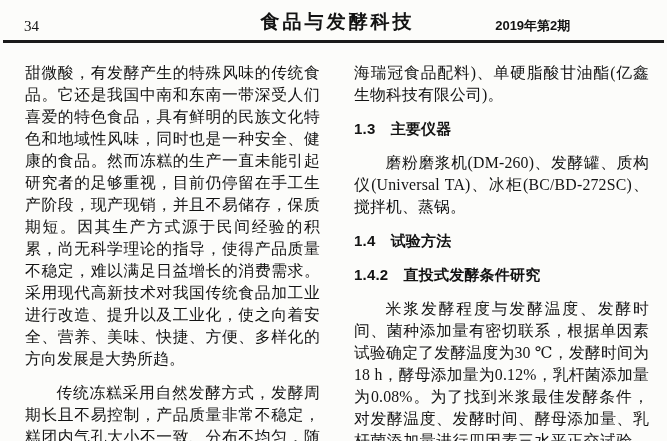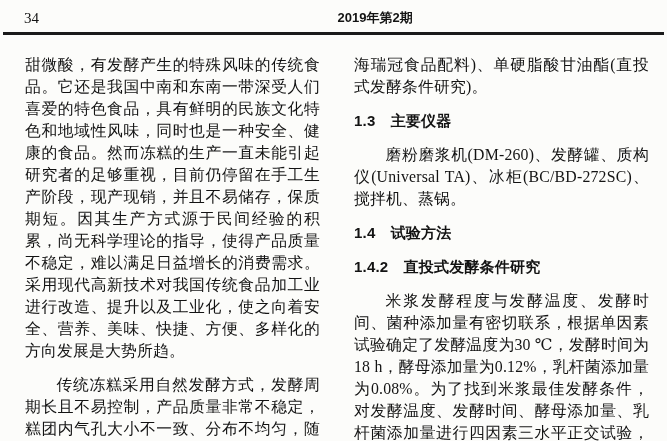--- a/index.html
+++ b/index.html
@@ -8,54 +8,55 @@
     overflow:hidden;color:#131313;position:relative;
     font-family:"Liberation Serif","DejaVu Serif",serif;
   }
   .hdr{
     display:flex;align-items:flex-end;
     padding:9px 16px 3px 18px;
   }
   .hdr-left{flex:1;font-size:15px;padding-left:6px;}
   .hdr-center{flex:0 0 auto;font-size:19px;font-weight:bold;letter-spacing:3px;
     font-family:"Liberation Sans","DejaVu Sans",sans-serif;}
-  .hdr-right{flex:1;text-align:left;font-size:13px;font-weight:bold;
+  .hdr-right{flex:1;text-align:center;font-size:13px;font-weight:bold;
     font-family:"Liberation Sans","DejaVu Sans",sans-serif;}
   .rule{height:3px;background:#1a1a1a;margin:2px 3px 0 3px;}
   .cols{display:flex;gap:10px;padding:7px 6px 0 13px;}
   .col{flex:1;min-width:0;font-size:15.8px;line-height:22px;text-align:justify;
     letter-spacing:0.2px;}
   .col p{margin:12px;}
   .indent{text-indent:2em;}
   .heading{
     margin:0;font-size:15px;line-height:22px;font-weight:bold;
     font-family:"Liberation Sans","DejaVu Sans",sans-serif;letter-spacing:0.2px;
   }
 </style>
 </head>
 <body>
 
 <div class="page">
 
   <div class="hdr">
     <span class="hdr-left">34</span>
+    <span class="hdr-center">食品与发酵科技</span>
     <span class="hdr-right">2019年第2期</span>
   </div>
 
   <div class="rule"></div>
 
   <div class="cols">
 
     <section class="col">
       <p>甜微酸，有发酵产生的特殊风味的传统食品。它还是我国中南和东南一带深受人们喜爱的特色食品，具有鲜明的民族文化特色和地域性风味，同时也是一种安全、健康的食品。然而冻糕的生产一直未能引起研究者的足够重视，目前仍停留在手工生产阶段，现产现销，并且不易储存，保质期短。因其生产方式源于民间经验的积累，尚无科学理论的指导，使得产品质量不稳定，难以满足日益增长的消费需求。采用现代高新技术对我国传统食品加工业进行改造、提升以及工业化，使之向着安全、营养、美味、快捷、方便、多样化的方向发展是大势所趋。</p>
       <p class="indent"><span>传统冻糕采用自然发酵方式，发酵周期长且不易控制，产品质量非常不稳定，糕团内气孔大小不一致、分布不均匀，随着贮存时间的延长，会出观老化现象，尤其是冷冻以后口感变差，给工业化生产带来很大阻力。大量试验表明，谷物食品的老化主要是由于淀粉老化引起的</span></p>
     </section>
 
     <section class="col">
-      <p>海瑞冠食品配料)、单硬脂酸甘油酯(直投式发酵条件研究)。</p>
+      <p>海瑞冠食品配料)、单硬脂酸甘油酯(亿鑫生物科技有限公司)。</p>
       <p class="heading">1.3　主要仪器</p>
       <p class="indent">磨粉磨浆机(DM-260)、发酵罐、质构仪(Universal TA)、冰柜(BC/BD-272SC)、搅拌机、蒸锅。</p>
       <p class="heading">1.4　试验方法</p>
       <p class="heading">1.4.2　直投式发酵条件研究</p>
       <p class="indent">米浆发酵程度与发酵温度、发酵时间、菌种添加量有密切联系，根据单因素试验确定了发酵温度为30 ℃，发酵时间为18 h，酵母添加量为0.12%，乳杆菌添加量为0.08%。为了找到米浆最佳发酵条件，对发酵温度、发酵时间、酵母添加量、乳杆菌添加量进行四因素三水平正交试验，实验设计见表1。</p>
     </section>
 
   </div>
 </div>
 

